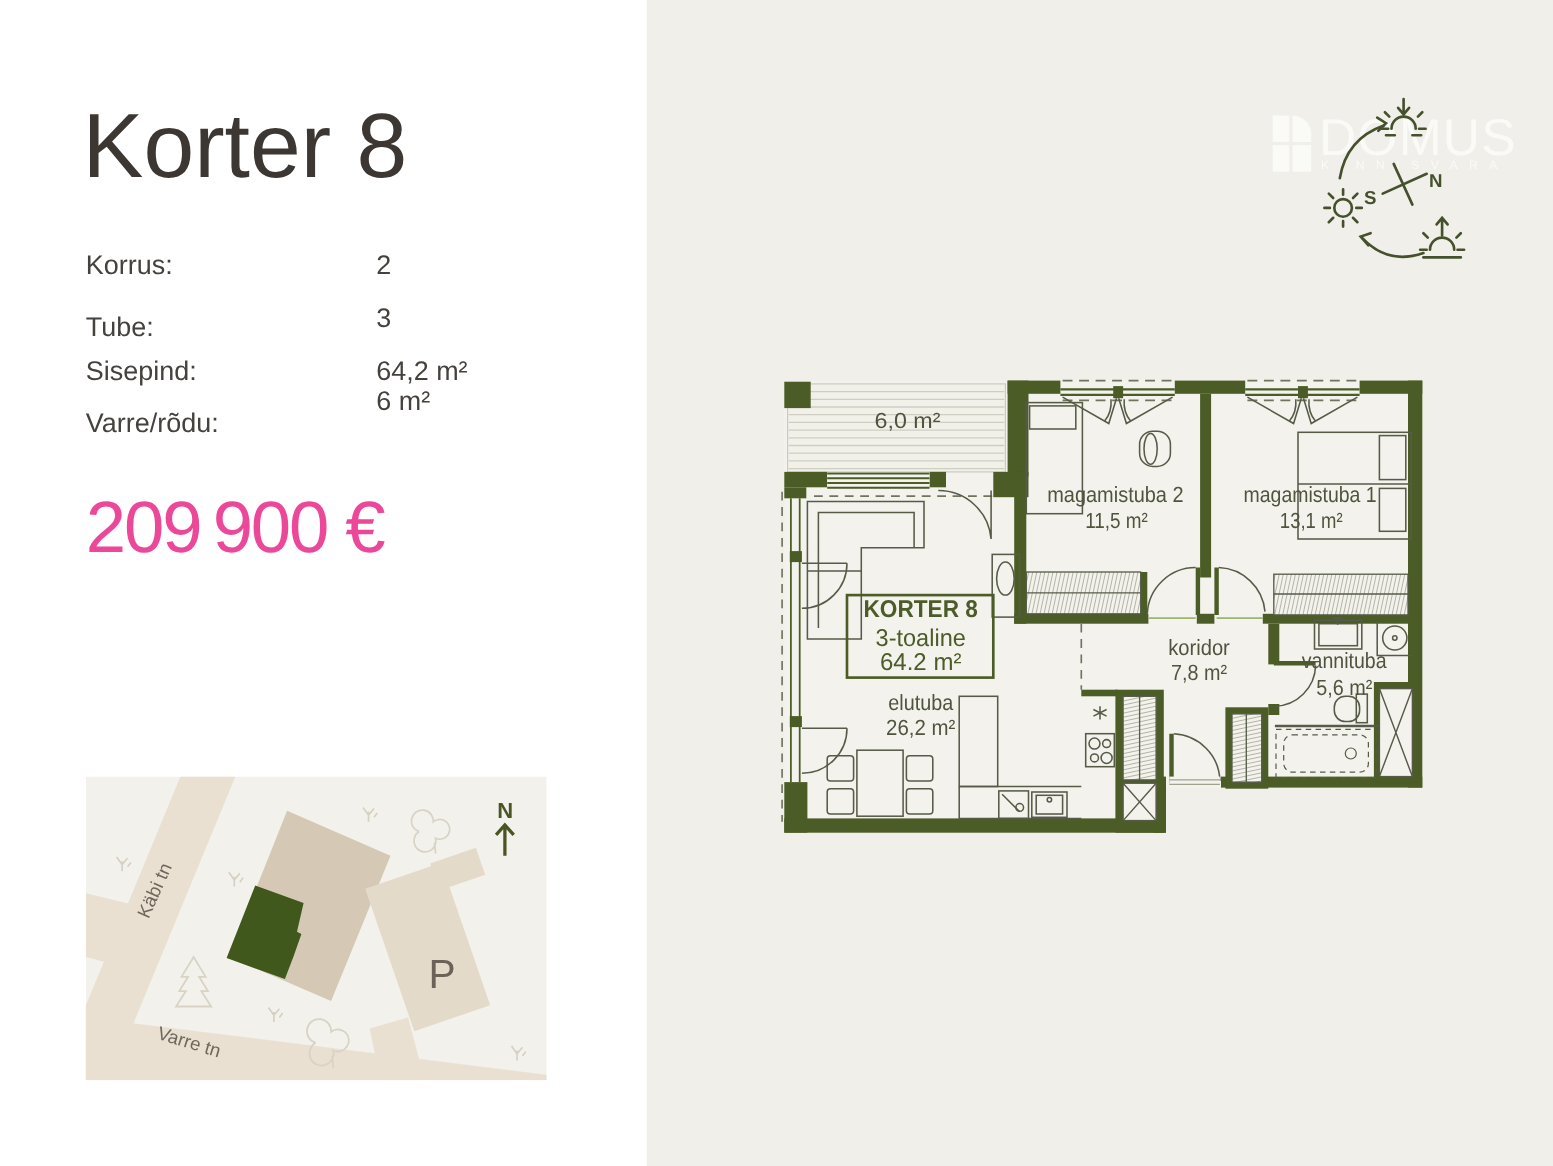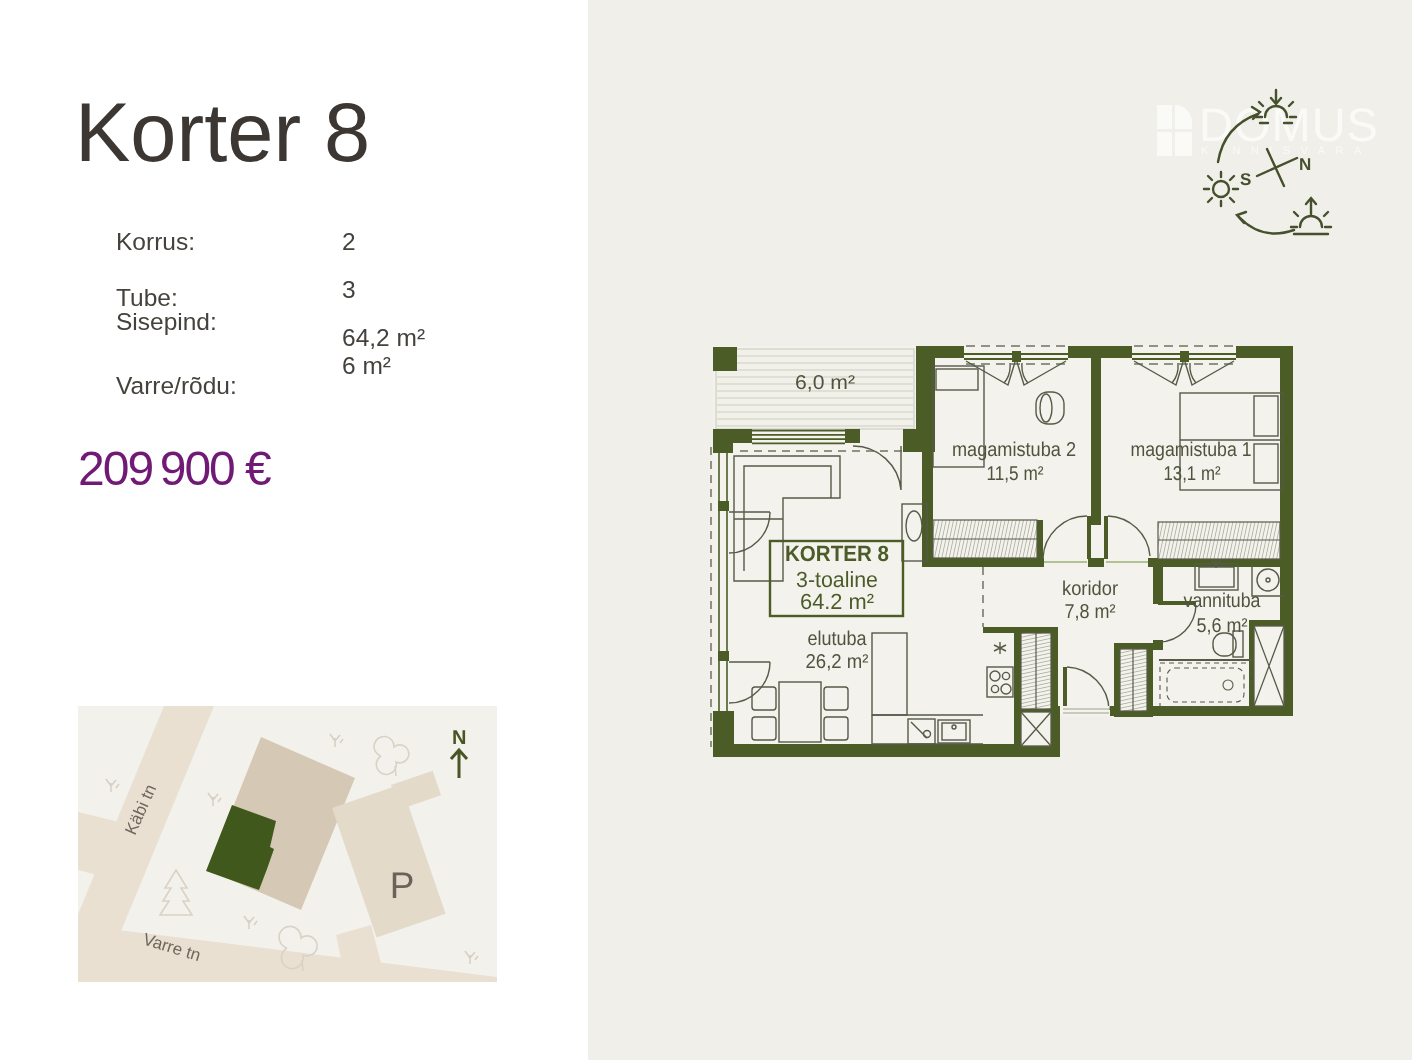--- a/index.html
+++ b/index.html
@@ -1,35 +1,35 @@
 <!DOCTYPE html>
 <html><head>
 <meta charset="utf-8">
 <style>
 html,body{margin:0;padding:0;}
 body{width:1412px;height:1060px;position:relative;background:#ffffff;-webkit-font-smoothing:antialiased;
   font-family:"Liberation Sans", sans-serif;overflow:hidden;}
 #panel{position:absolute;left:588px;top:0;width:824px;height:1060px;background:#f0efea;}
 .abs{position:absolute;}
 #title{left:75px;top:85px;font-size:83px;color:#3c3732;letter-spacing:0px;}
-.lbl{left:78px;font-size:24.5px;color:#45413c;margin-left:38px;}
+.lbl{left:78px;font-size:24.5px;color:#45413c;}
 .val{left:342px;font-size:24.5px;color:#45413c;}
-#price{left:78px;top:441px;font-size:48px;color:#701a75;letter-spacing:-2px;}
+#price{left:78px;top:441px;font-size:66px;color:#ec4899;letter-spacing:-2px;}
 svg text{text-rendering:geometricPrecision;}
 svg,#title,.lbl,.val,#price{opacity:0.999;}
 </style>
 </head>
 <body>
 <div id="panel"></div>
 <div class="abs" id="title">Korter 8</div>
 <div class="abs lbl" style="top:228px">Korrus:</div>
 <div class="abs val" style="top:228px">2</div>
 <div class="abs lbl" style="top:284px">Tube:</div>
 <div class="abs val" style="top:276px">3</div>
-<div class="abs lbl" style="top:308px">Sisepind:</div>
+<div class="abs lbl" style="top:324px">Sisepind:</div>
 <div class="abs val" style="top:324px">64,2&nbsp;m²</div>
 <div class="abs lbl" style="top:372px">Varre/rõdu:</div>
 <div class="abs val" style="top:352px">6&nbsp;m²</div>
 <div class="abs" id="price">209 900&nbsp;€</div>
 
 <svg class="abs" style="left:78px;top:706px" width="419" height="276" viewBox="0 0 419 276">
   <rect x="0" y="0" width="419" height="276" fill="#f3f1eb"></rect>
 
   <g fill="#e9e0d2">
     <polygon points="86,0 136,0 22,276 -28,276"></polygon>

